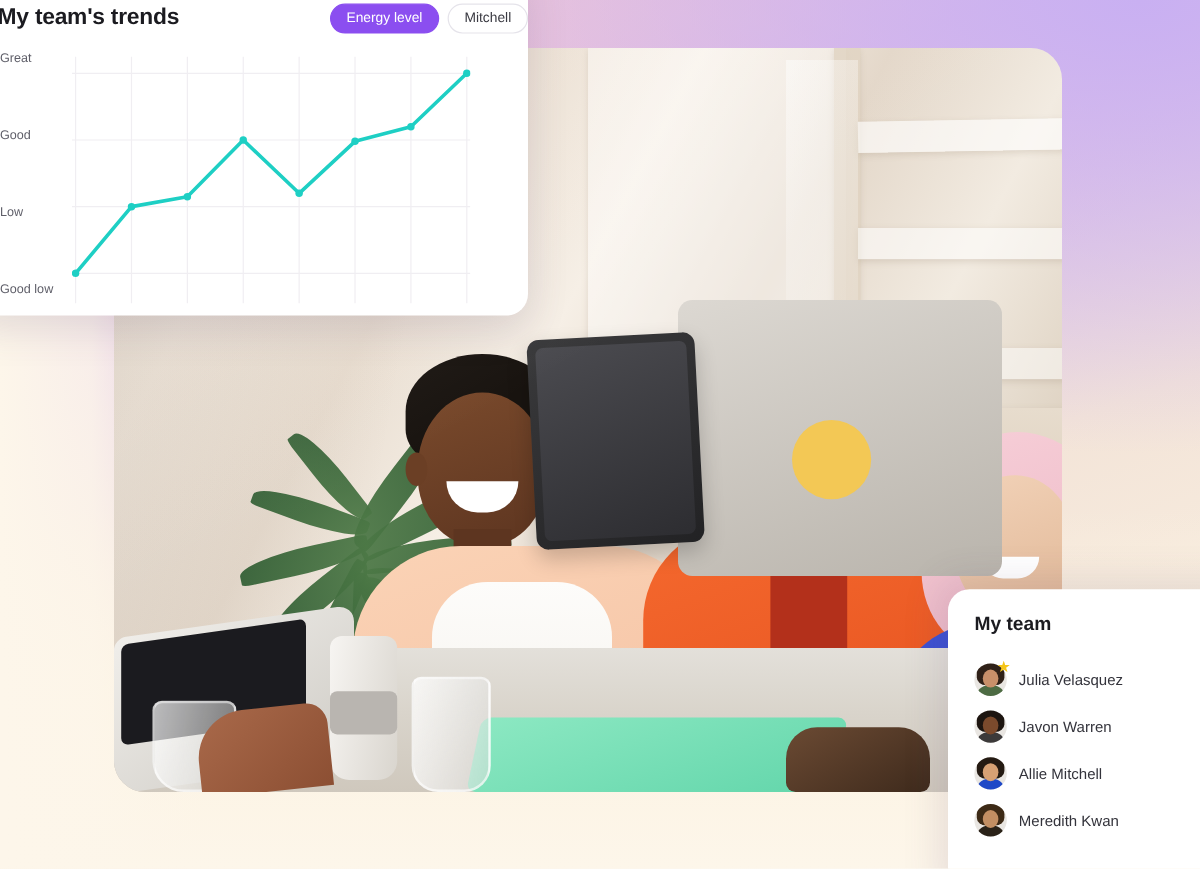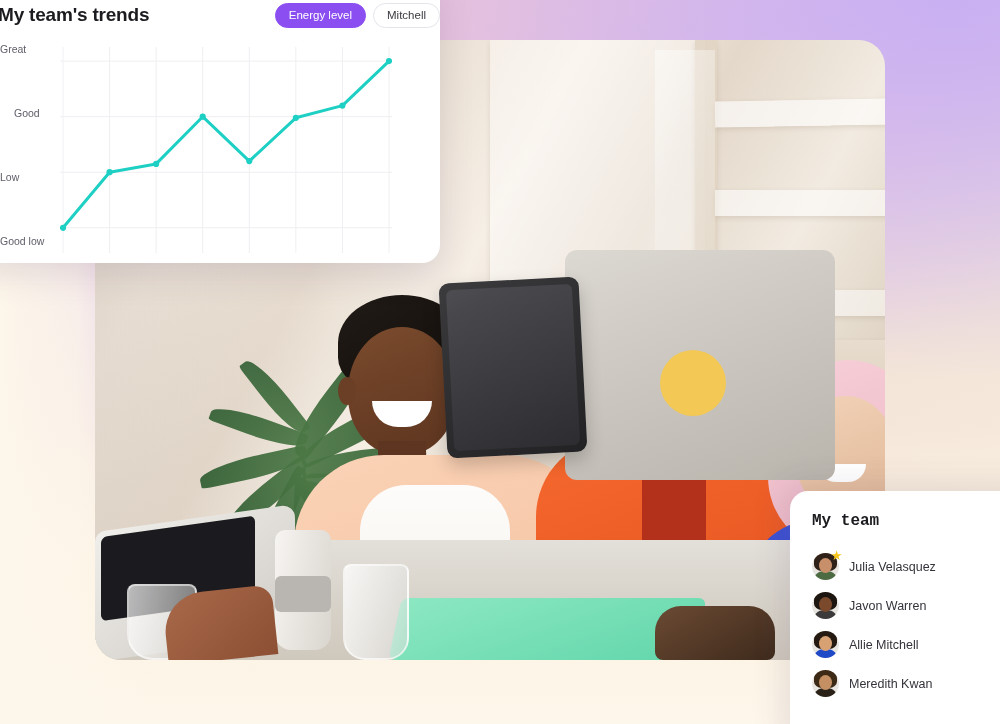--- a/index.html
+++ b/index.html
@@ -267,21 +267,21 @@
     position: absolute;
     left: 790px; top: 491px;
     width: 258px; height: 262px;
     background: #ffffff;
     border-radius: 18px 0 0 0;
     box-shadow: -8px -8px 30px rgba(90,70,110,.13);
     overflow: hidden;
   }
   .team-title {
     position: absolute; left: 22px; top: 21px;
-    font-size: 16px; font-weight: bold; color: #1b1b20; font-family: Liberation Mono, monospace;
+    font-size: 16px; font-weight: bold; color: #1b1b20;
   }
   .team-list {
     position: absolute; left: 0; top: 56px; right: 0;
   }
   .team-row {
     position: relative;
     display: flex; align-items: center;
     height: 39px;
     padding: 0 14px 0 22px;
   }
@@ -398,21 +398,21 @@
     <div class="trends-title">My team's trends</div>
 
     <div class="seg">
       <div class="seg-btn active" style="background: rgb(139, 78, 240); border-color: rgb(139, 78, 240);">Energy level</div>
       <div class="seg-btn">Mitchell</div>
     </div>
 
     <div class="chart-wrap">
       <div class="ylabels">
         <div class="ylab" style="top:13px;">Great</div>
-        <div class="ylab" style="top:77px;padding-left:14px;">Good</div>
+        <div class="ylab" style="top:77px;">Good</div>
         <div class="ylab" style="top:141px;">Low</div>
         <div class="ylab" style="top:205px;">Good low</div>
       </div>
 
       <div class="plot">
         <svg width="332" height="206" viewBox="0 0 332 206">
           <g id="gridlines" stroke="#f0eef2" stroke-width="1">
               <line x1="3" x2="3" y1="0" y2="206"></line>
               <line x1="49.57142857142857" x2="49.57142857142857" y1="0" y2="206"></line>
               <line x1="96.14285714285714" x2="96.14285714285714" y1="0" y2="206"></line>

